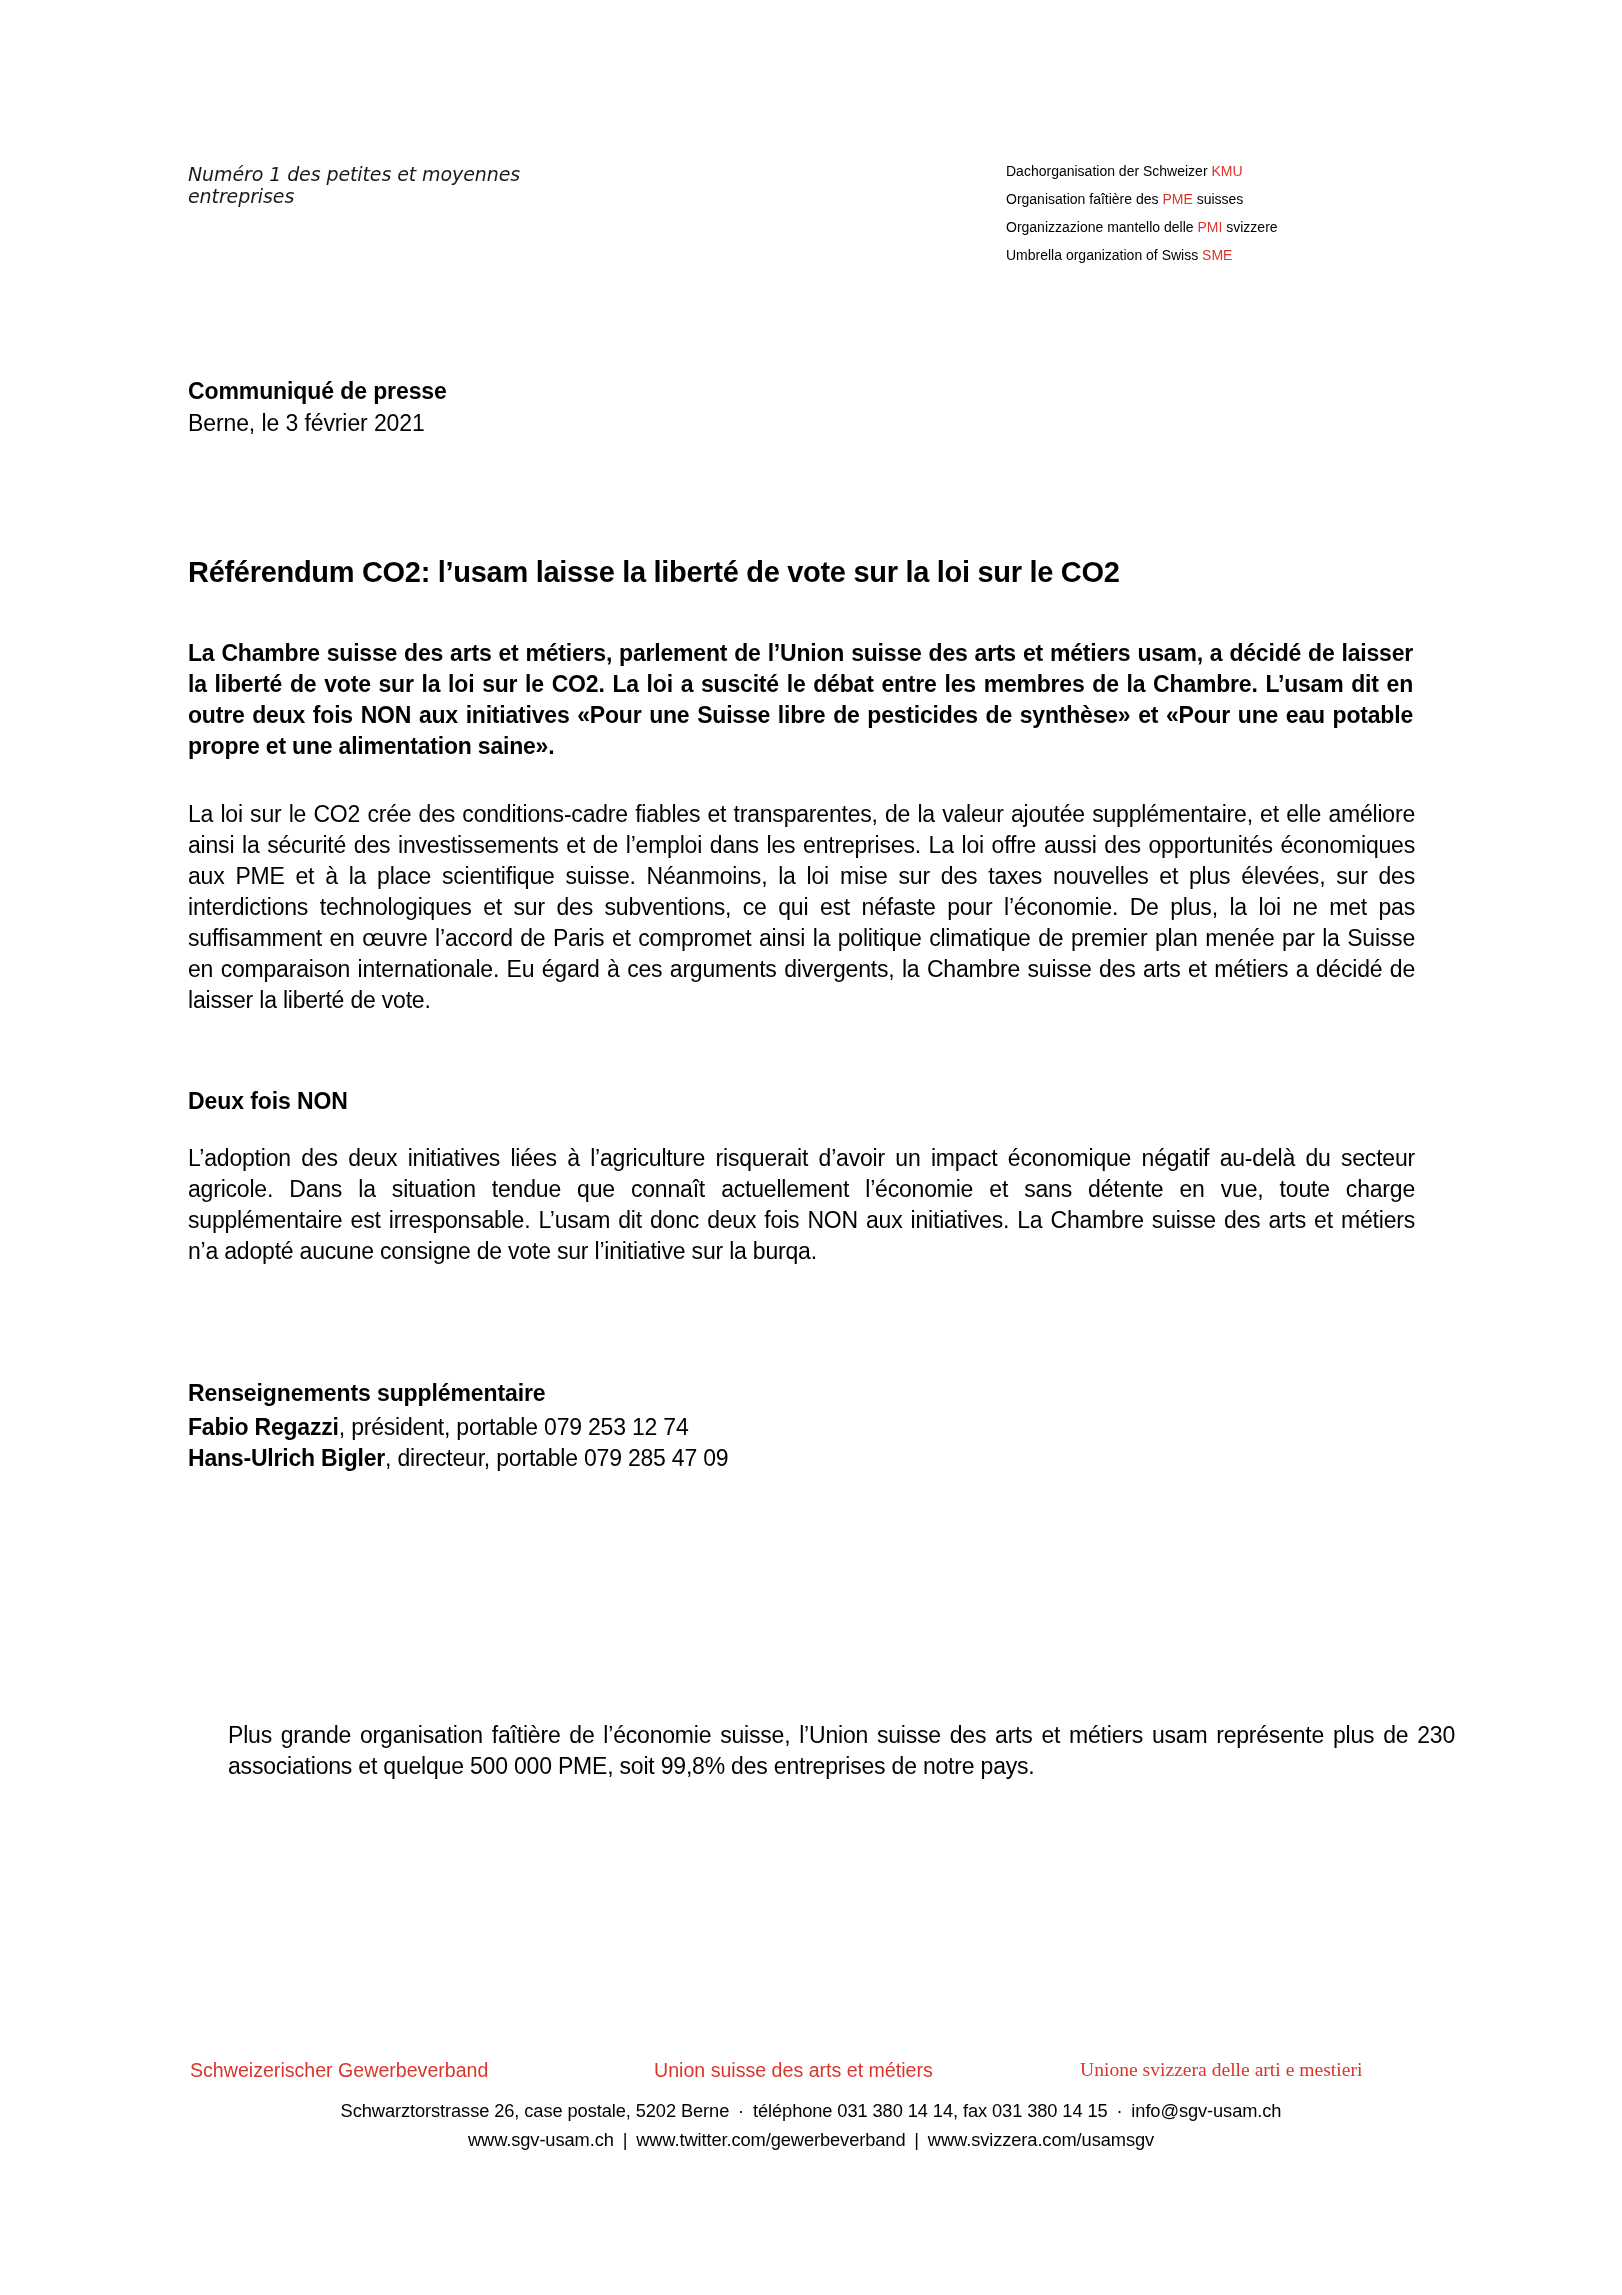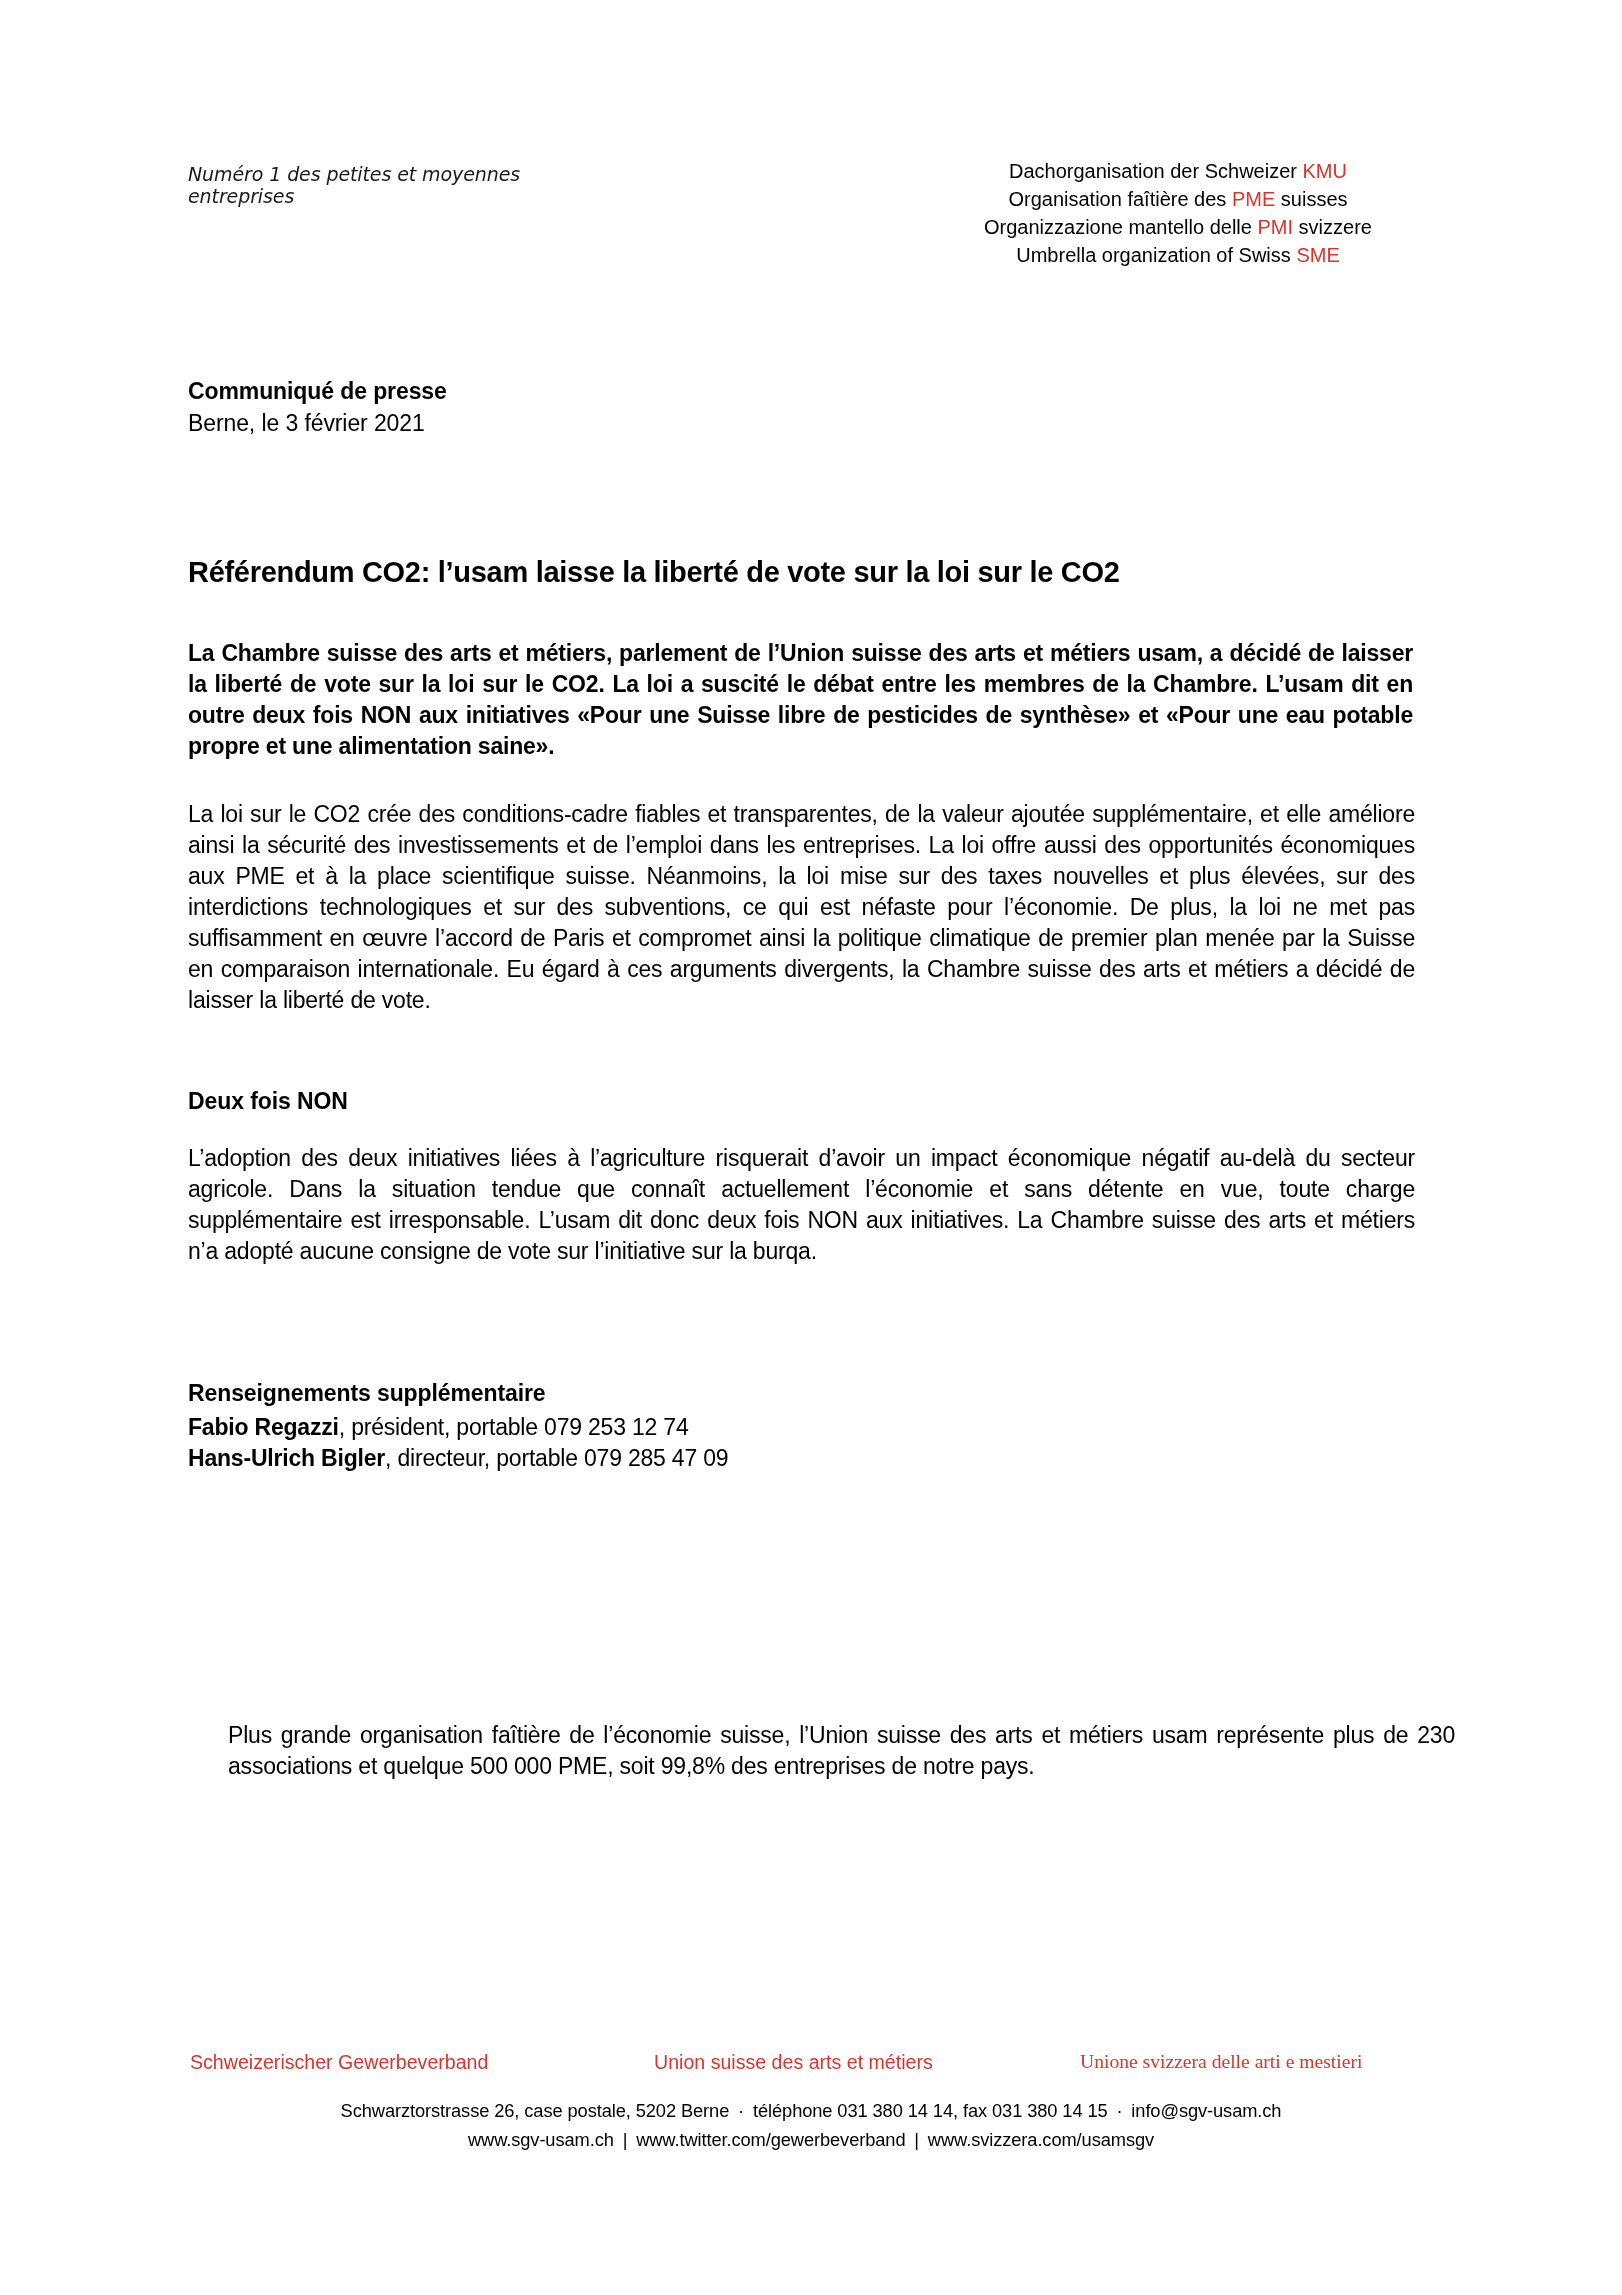--- a/index.html
+++ b/index.html
@@ -69,27 +69,26 @@
     font-style: italic;
     font-weight: 400;
     font-size: 19px;
     color: #1a1a1a;
     margin-top: 9.2px;
     letter-spacing: -0.1px;
   }
 
   .header-langs {
     position: absolute;
-    left: 984px;
+    left: 1006px;
     top: 157px;
-    font-size: 20px;
+    font-size: 14px;
     line-height: 28px;
     color: #000;
     white-space: nowrap;
-    text-align: center;
   }
   .header-langs .acc { color: #D9352B; }
 
   
   .content {
     position: absolute;
     left: 188px;
     top: 0;
     width: 1243px;
   }
@@ -207,20 +206,21 @@
   }
   .footer-names {
     position: relative;
     height: 29px;
     color: #D9352B;
     font-size: 19.6px;
   }
   .footer-names .fn {
     position: absolute;
     white-space: nowrap;
+    margin-top: 8px;
   }
   .fn-de { left: 190px; }
   .fn-fr { left: 654px; }
   .fn-it { left: 1080px; font-family: Liberation Serif, serif; }
 
   .footer-address {
     text-align: center;
     font-size: 18.3px;
     color: #000;
     margin-top: 15.7px;

